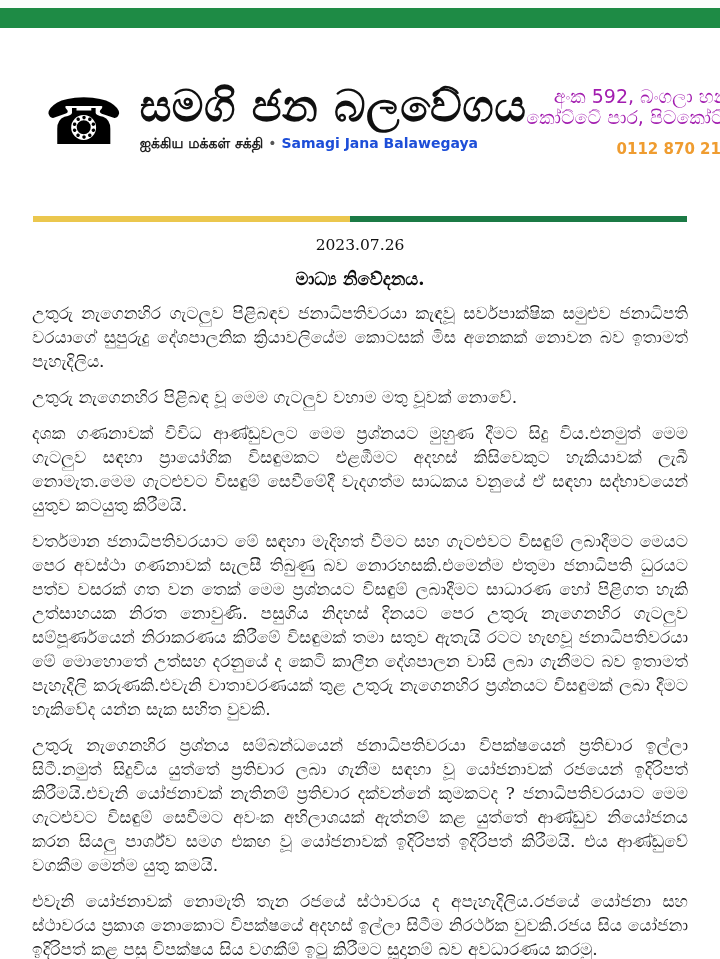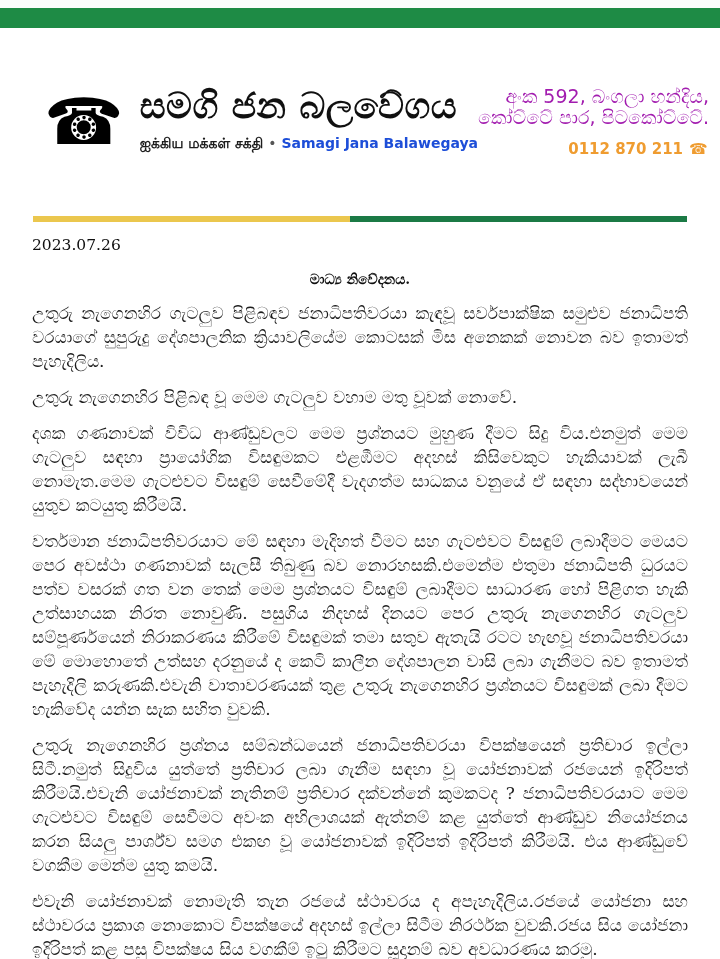--- a/index.html
+++ b/index.html
@@ -13,21 +13,21 @@
   .letterhead{
     display:flex;justify-content:space-between;align-items:flex-start;
     margin-top:58px;padding:0 32px 0 44px;height:122px;
   }
   .brand{display:flex;align-items:flex-start;gap:16px;}
   .logo{
     font-family:"DejaVu Sans", sans-serif;font-size:64px;line-height:64px;
     color:#000;margin-top:4px;
   }
   .party-name{
-    font-family:"DejaVu Sans", sans-serif;font-weight:bold;font-size:36px;
+    font-family:"DejaVu Sans", sans-serif;font-weight:bold;font-size:44px;
     line-height:40px;color:#101010;letter-spacing:.5px;white-space:nowrap;
   }
   .party-sub{
     margin-top:9px;font-family:"DejaVu Sans", sans-serif;font-size:14px;
     white-space:nowrap;
   }
   .tamil{font-weight:bold;color:#1d1d1d;text-align:right;}
   .dot{color:#555;margin:0 5px;}
   .eng{color:#1d4ed8;font-weight:700;}
   .contact{
@@ -39,23 +39,23 @@
     display:flex;justify-content:flex-end;align-items:center;gap:6px;
     color:#ef9c30;font-size:15px;line-height:24px;font-weight:600;white-space:nowrap;
   }
   .c-icon{width:20px;text-align:left;color:#ef9c30;font-size:15px;display:inline-flex;align-items:center;}
   
   .divider{display:flex;height:6px;margin:8px 33px 0 33px;}
   .d-yellow{width:48.5%;background:#ebc74e;}
   .d-green{flex:1;background:#1b7a45;}
   
   .doc{padding:0 32px;}
-  .date{text-align:left;font-size:15.5px;line-height:20px;margin-top:13px;color:#101010;}
+  .date{text-align:center;font-size:15.5px;line-height:20px;margin-top:13px;color:#101010;}
   .title{
-    text-align:center;font-size:14px;line-height:20px;font-weight:bold;
+    text-align:center;font-size:18px;line-height:20px;font-weight:bold;
     margin:14px 0 0 0;color:#101010;
   }
   .doc p{
     text-align:justify;font-size:17px;line-height:24px;
     margin:12px 0 0 0;color:#1c1c1c;
   }
 </style>
 </head>
 <body>
 

